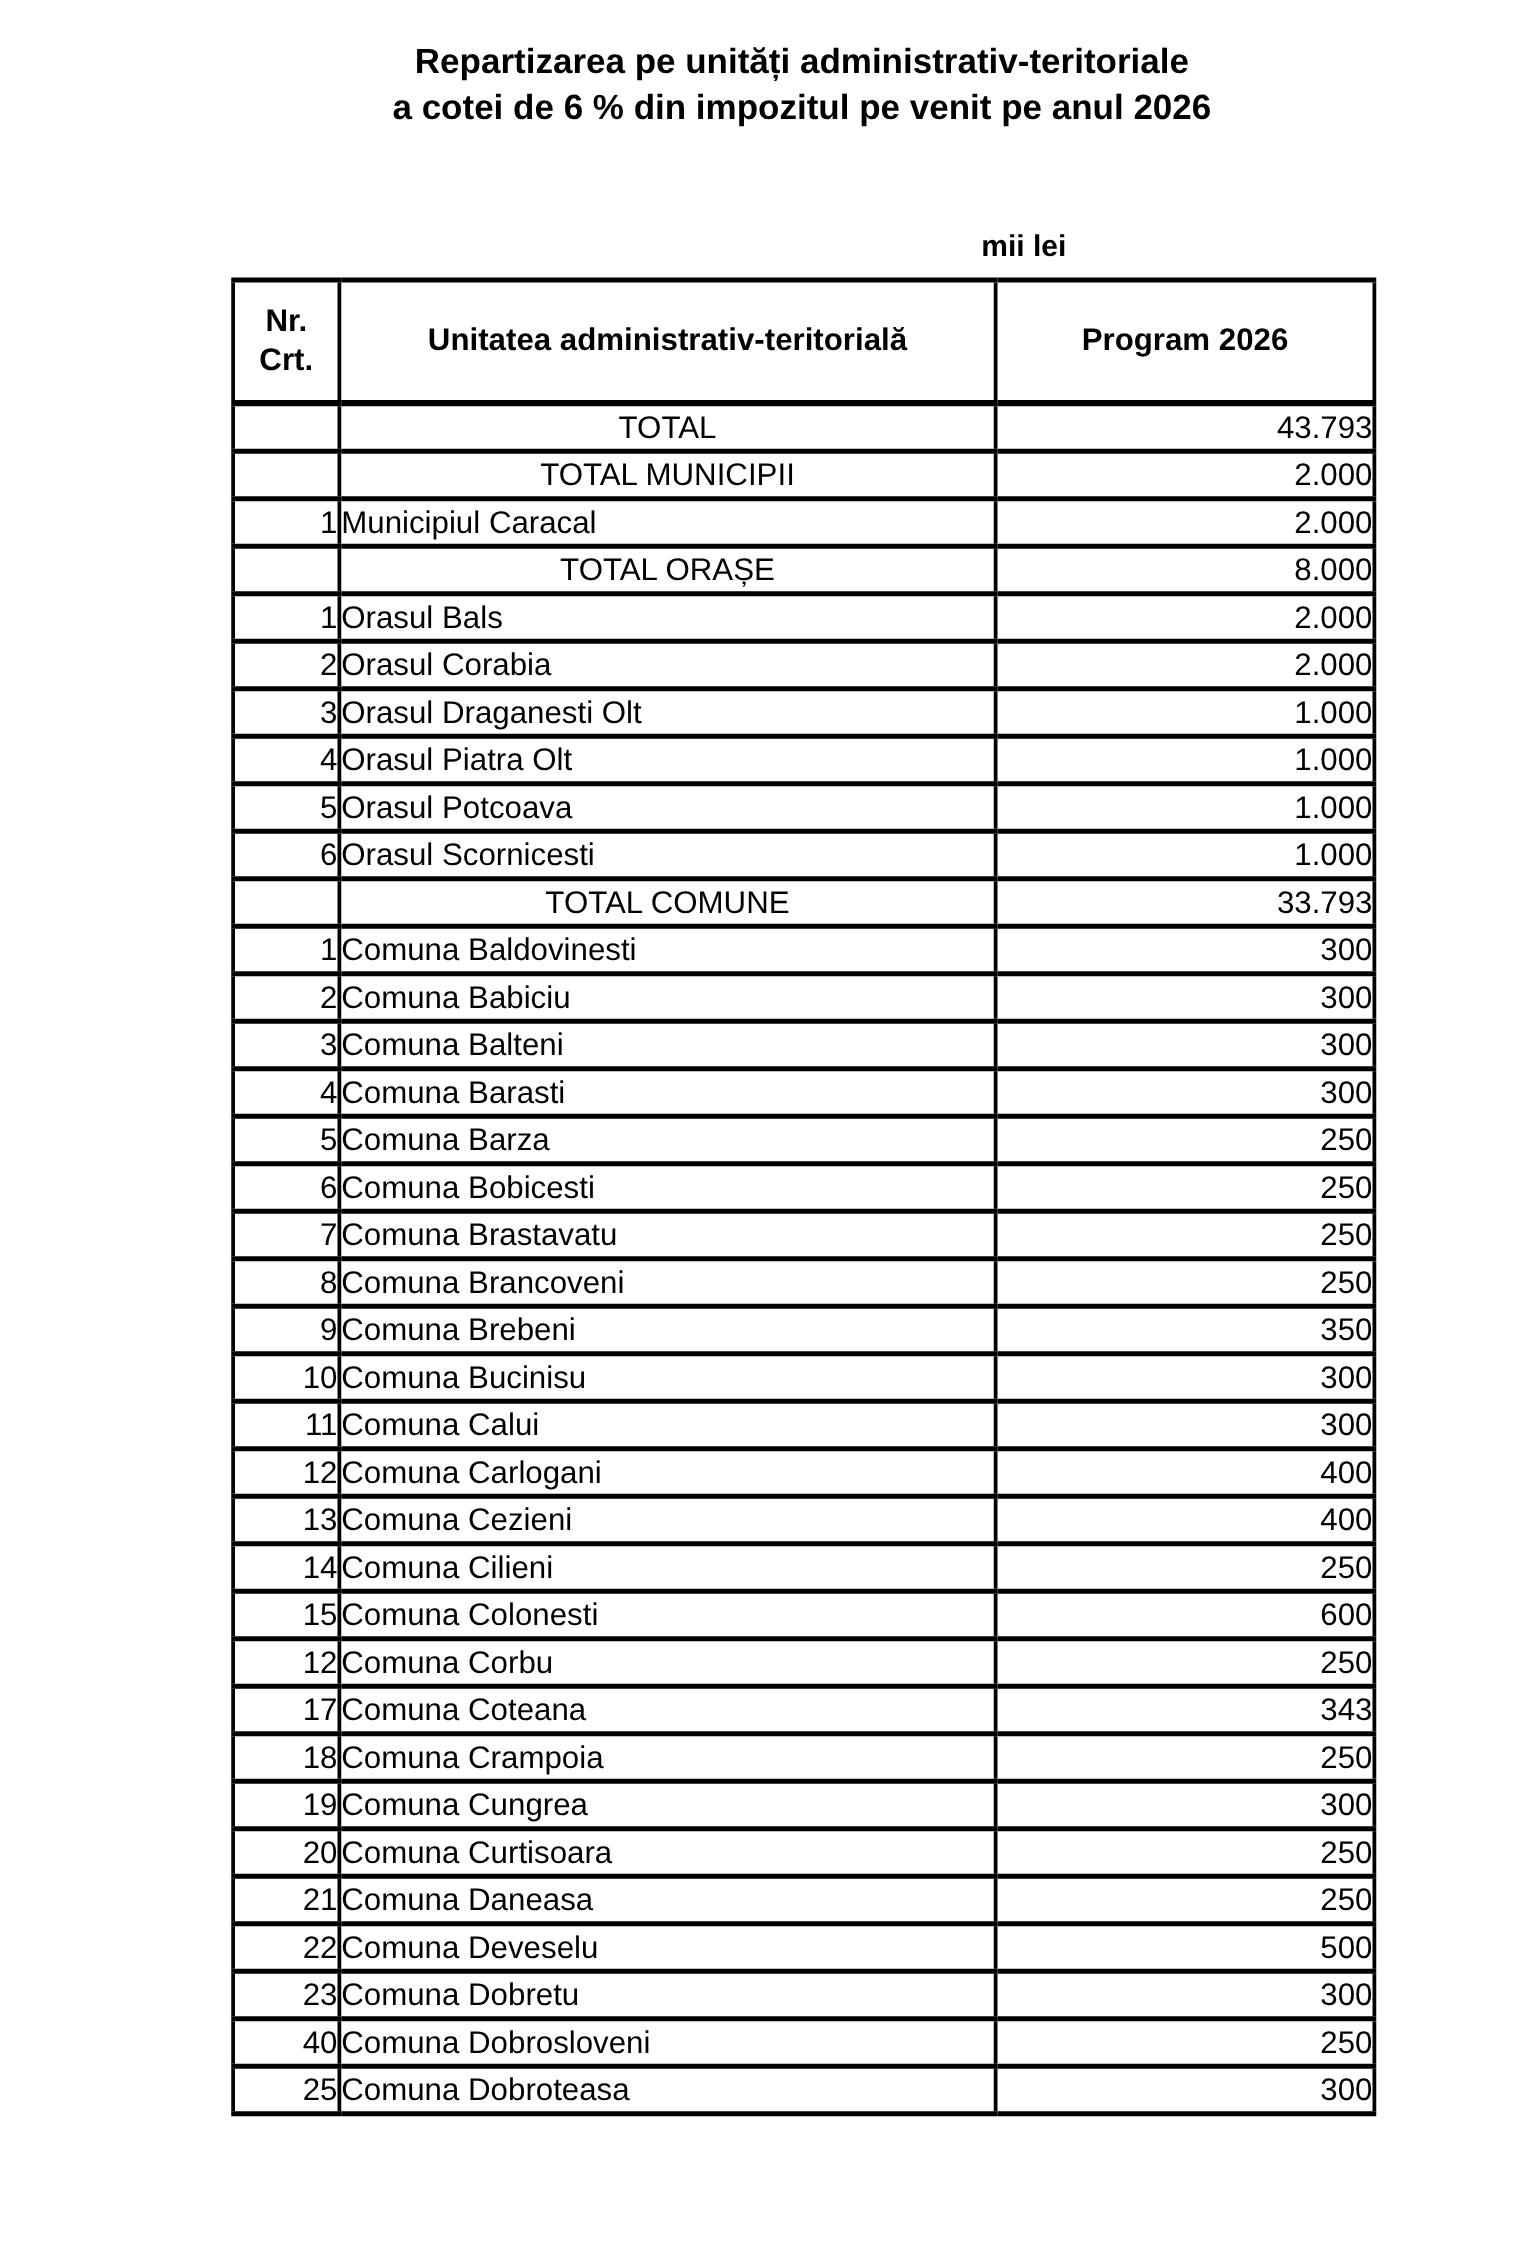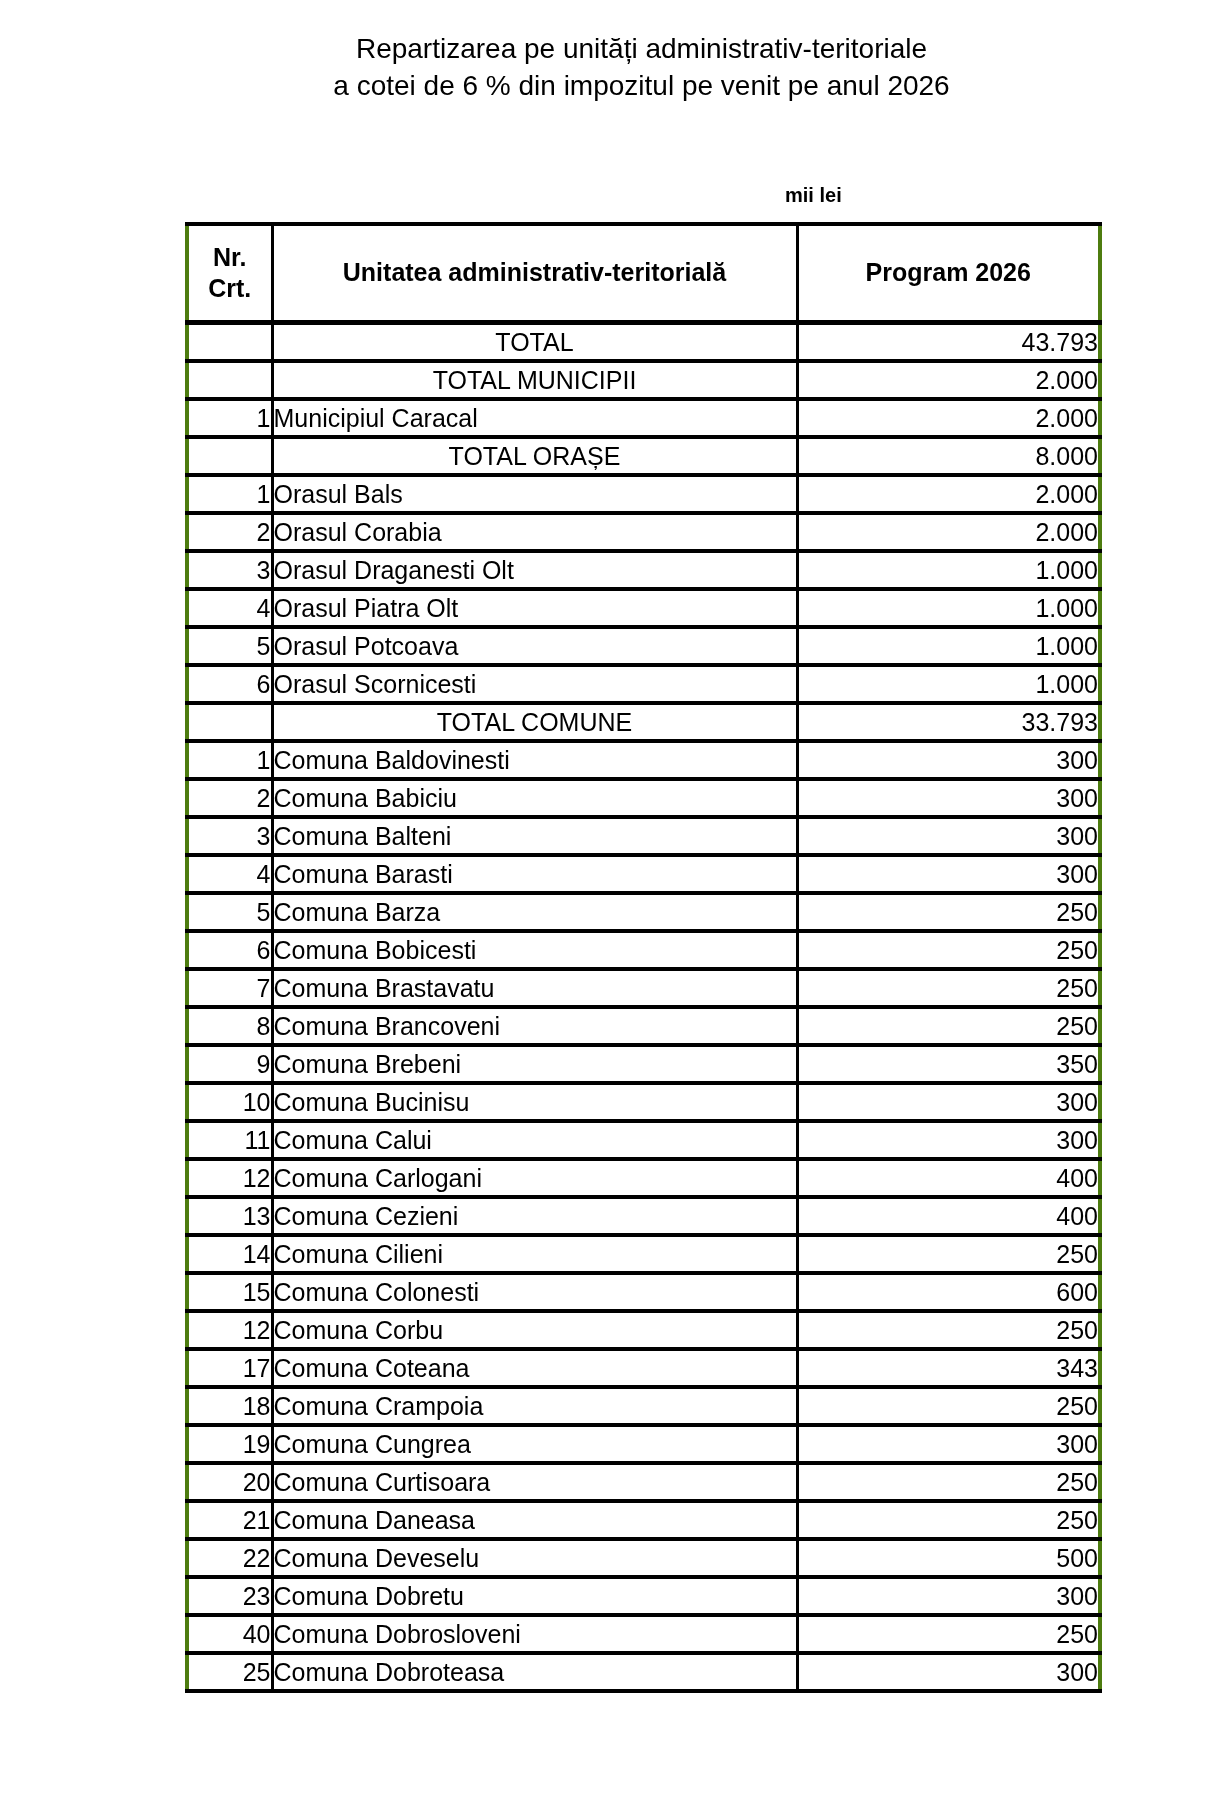--- a/index.html
+++ b/index.html
@@ -11,40 +11,40 @@
     color: #000000;
     font-family: "Liberation Sans", sans-serif;
     overflow: hidden;
   }
   .doc-title {
     position: absolute;
     left: 185px;
     top: 30px;
     width: 913px;
     text-align: center;
-    font-weight: normal;
+    font-weight: bold;
     font-size: 28px;
     line-height: 37px;
     white-space: nowrap;
   }
   .unit-label {
     position: absolute;
     left: 785px;
     top: 184px;
     font-weight: bold;
-    font-size: 20px;
+    font-size: 24px;
   }
   table.alloc {
     position: absolute;
     left: 185px;
     top: 222px;
     width: 913px;
     border-collapse: collapse;
     table-layout: fixed;
-    border: 4px solid #4d7c0f;
+    border: 2px solid #4d7c0f;
   }
   table.alloc th, table.alloc td {
     border-left: 3px solid #000;
     border-right: 3px solid #000;
     border-top: 4px solid #000;
     border-bottom: 4px solid #000;
     padding: 0;
     overflow: hidden;
     white-space: nowrap;
     vertical-align: middle;

